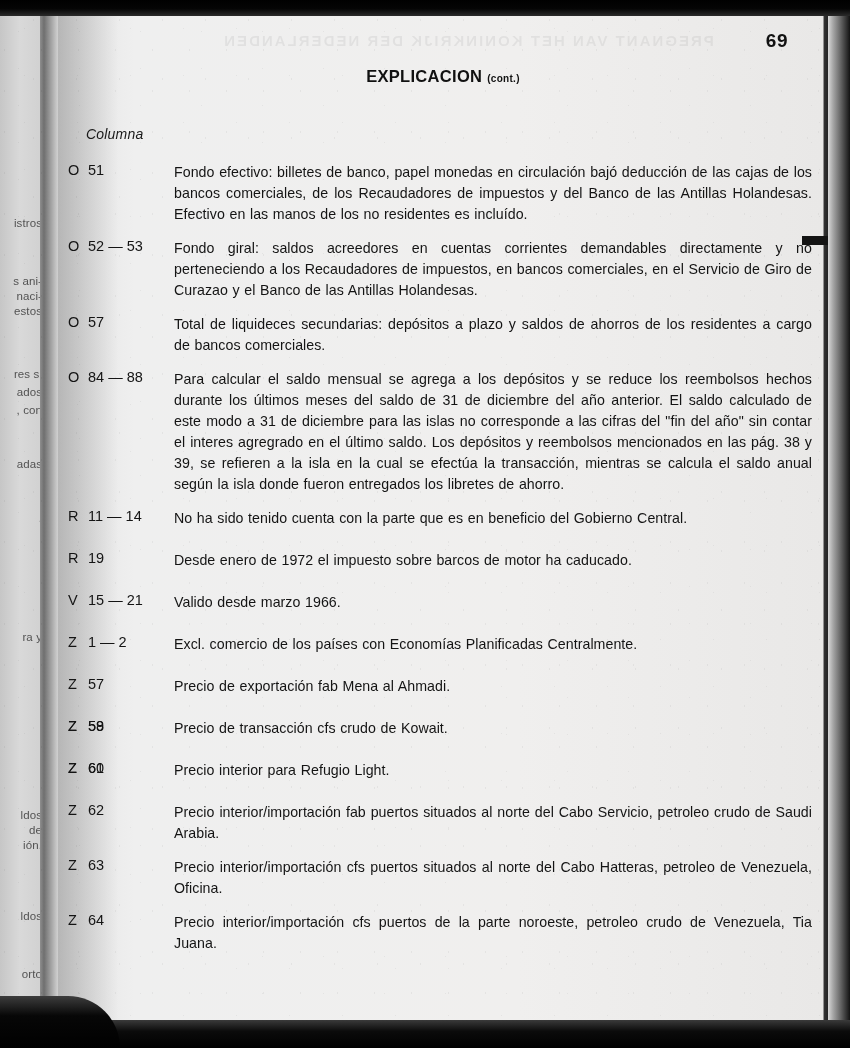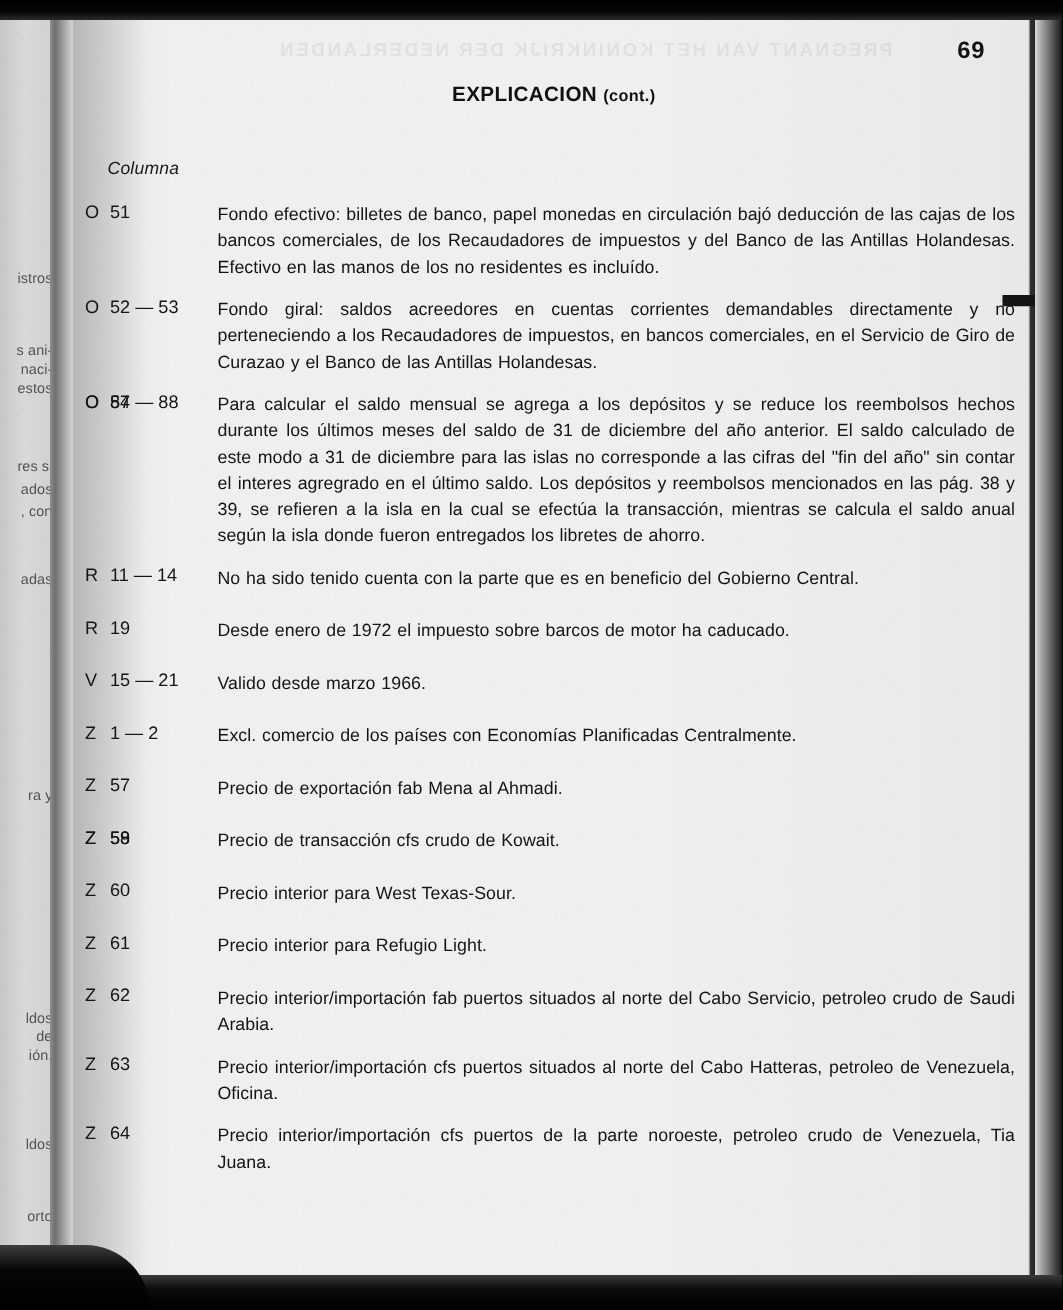--- a/index.html
+++ b/index.html
@@ -136,21 +136,21 @@
     position: absolute;
     left: 0; top: 55px;
     width: 770px;
     text-align: center;
     font-size: 16.5px;
     font-weight: bold;
     color: #111;
     letter-spacing: .3px;
   }
   .doc-title .cont {
-    font-size: 13px;
+    font-size: 10px;
   }
 
   .column-label {
     position: absolute;
     left: 28px; top: 114px;
     font-size: 14px;
     color: #1a1a1a;
     font-style: italic;
     letter-spacing: .2px;
   }
@@ -272,20 +272,21 @@
         <div class="entry">
           <div class="entry-code"><span class="letter">O</span><span class="num">51</span></div>
           <div class="entry-text">Fondo efectivo: billetes de banco, papel monedas en circulación bajó deducción de las cajas de los bancos comerciales, de los Recaudadores de impuestos y del Banco de las Antillas Holandesas. Efectivo en las manos de los no residentes es incluído.</div>
         </div>
         <div class="entry">
           <div class="entry-code"><span class="letter">O</span><span class="num">52 — 53</span></div>
           <div class="entry-text">Fondo giral: saldos acreedores en cuentas corrientes demandables directamente y no perteneciendo a los Recaudadores de impuestos, en bancos comerciales, en el Servicio de Giro de Curazao y el Banco de las Antillas Holandesas.</div>
         </div>
         <div class="entry">
           <div class="entry-code"><span class="letter">O</span><span class="num">57</span></div>
+          <div class="entry-text">Total de liquideces secundarias: depósitos a plazo y saldos de ahorros de los residentes a cargo de bancos comerciales.</div>
         </div>
         <div class="entry">
           <div class="entry-code"><span class="letter">O</span><span class="num">84 — 88</span></div>
           <div class="entry-text">Para calcular el saldo mensual se agrega a los depósitos y se reduce los reembolsos hechos durante los últimos meses del saldo de 31 de diciembre del año anterior. El saldo calculado de este modo a 31 de diciembre para las islas no corresponde a las cifras del "fin del año" sin contar el interes agregrado en el último saldo. Los depósitos y reembolsos mencionados en las pág. 38 y 39, se refieren a la isla en la cual se efectúa la transacción, mientras se calcula el saldo anual según la isla donde fueron entregados los libretes de ahorro.</div>
         </div>
         <div class="entry loose">
           <div class="entry-code"><span class="letter">R</span><span class="num">11 — 14</span></div>
           <div class="entry-text">No ha sido tenido cuenta con la parte que es en beneficio del Gobierno Central.</div>
         </div>
         <div class="entry loose">
@@ -306,21 +307,20 @@
         </div>
         <div class="entry loose">
           <div class="entry-code"><span class="letter">Z</span><span class="num">58</span></div>
         </div>
         <div class="entry loose">
           <div class="entry-code"><span class="letter">Z</span><span class="num">59</span></div>
           <div class="entry-text">Precio de transacción cfs crudo de Kowait.</div>
         </div>
         <div class="entry loose">
           <div class="entry-code"><span class="letter">Z</span><span class="num">60</span></div>
-          <div class="entry-text">Precio interior para West Texas-Sour.</div>
         </div>
         <div class="entry loose">
           <div class="entry-code"><span class="letter">Z</span><span class="num">61</span></div>
           <div class="entry-text">Precio interior para Refugio Light.</div>
         </div>
         <div class="entry">
           <div class="entry-code"><span class="letter">Z</span><span class="num">62</span></div>
           <div class="entry-text">Precio interior/importación fab puertos situados al norte del Cabo Servicio, petroleo crudo de Saudi Arabia.</div>
         </div>
         <div class="entry">

